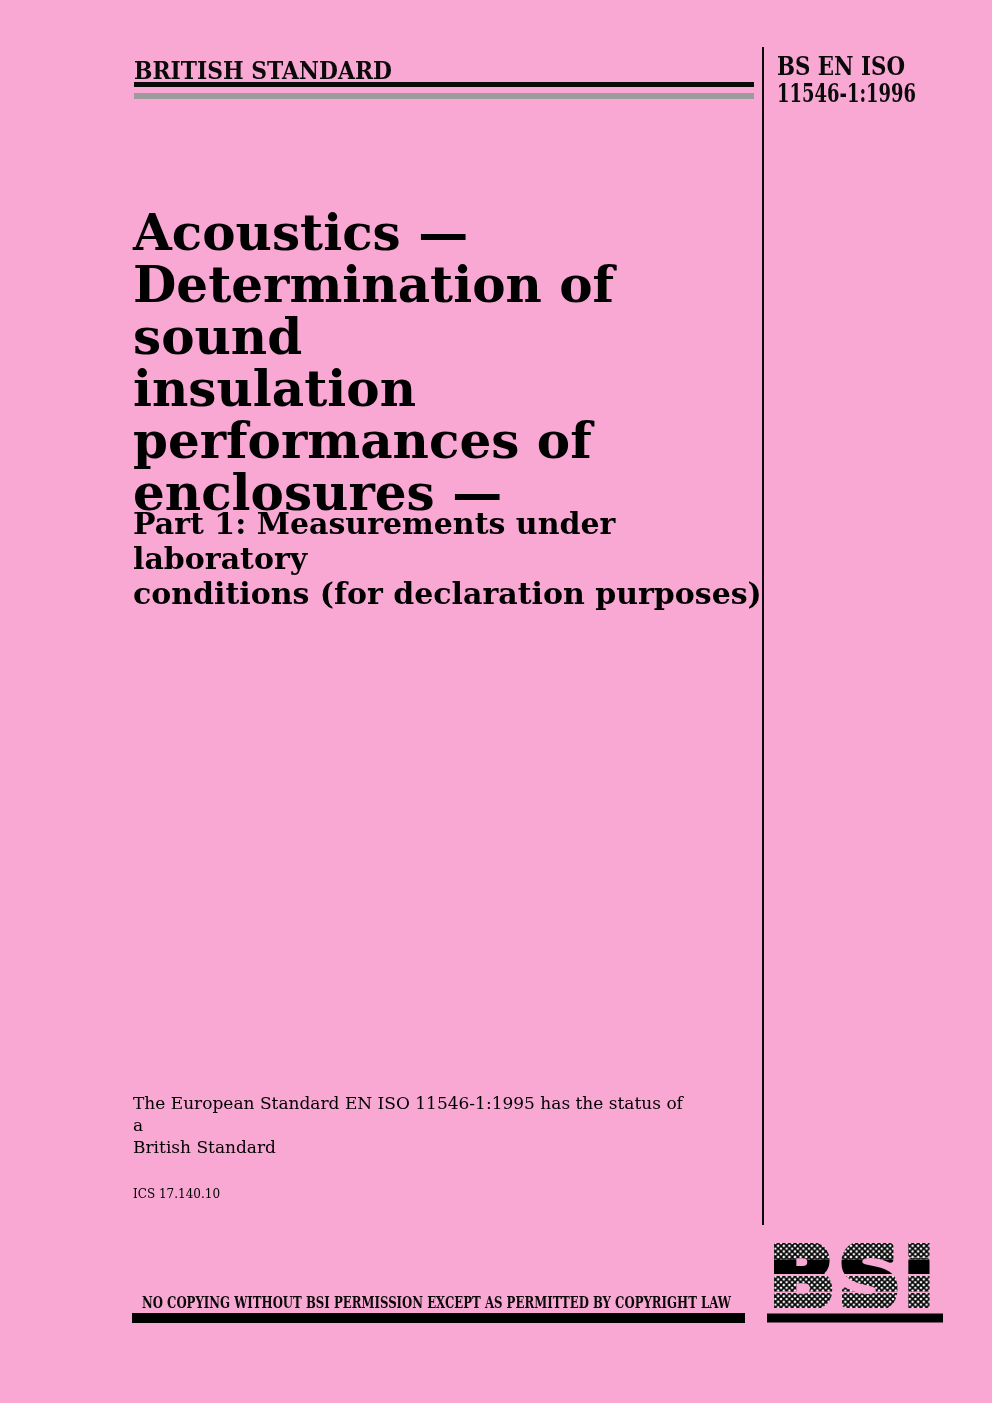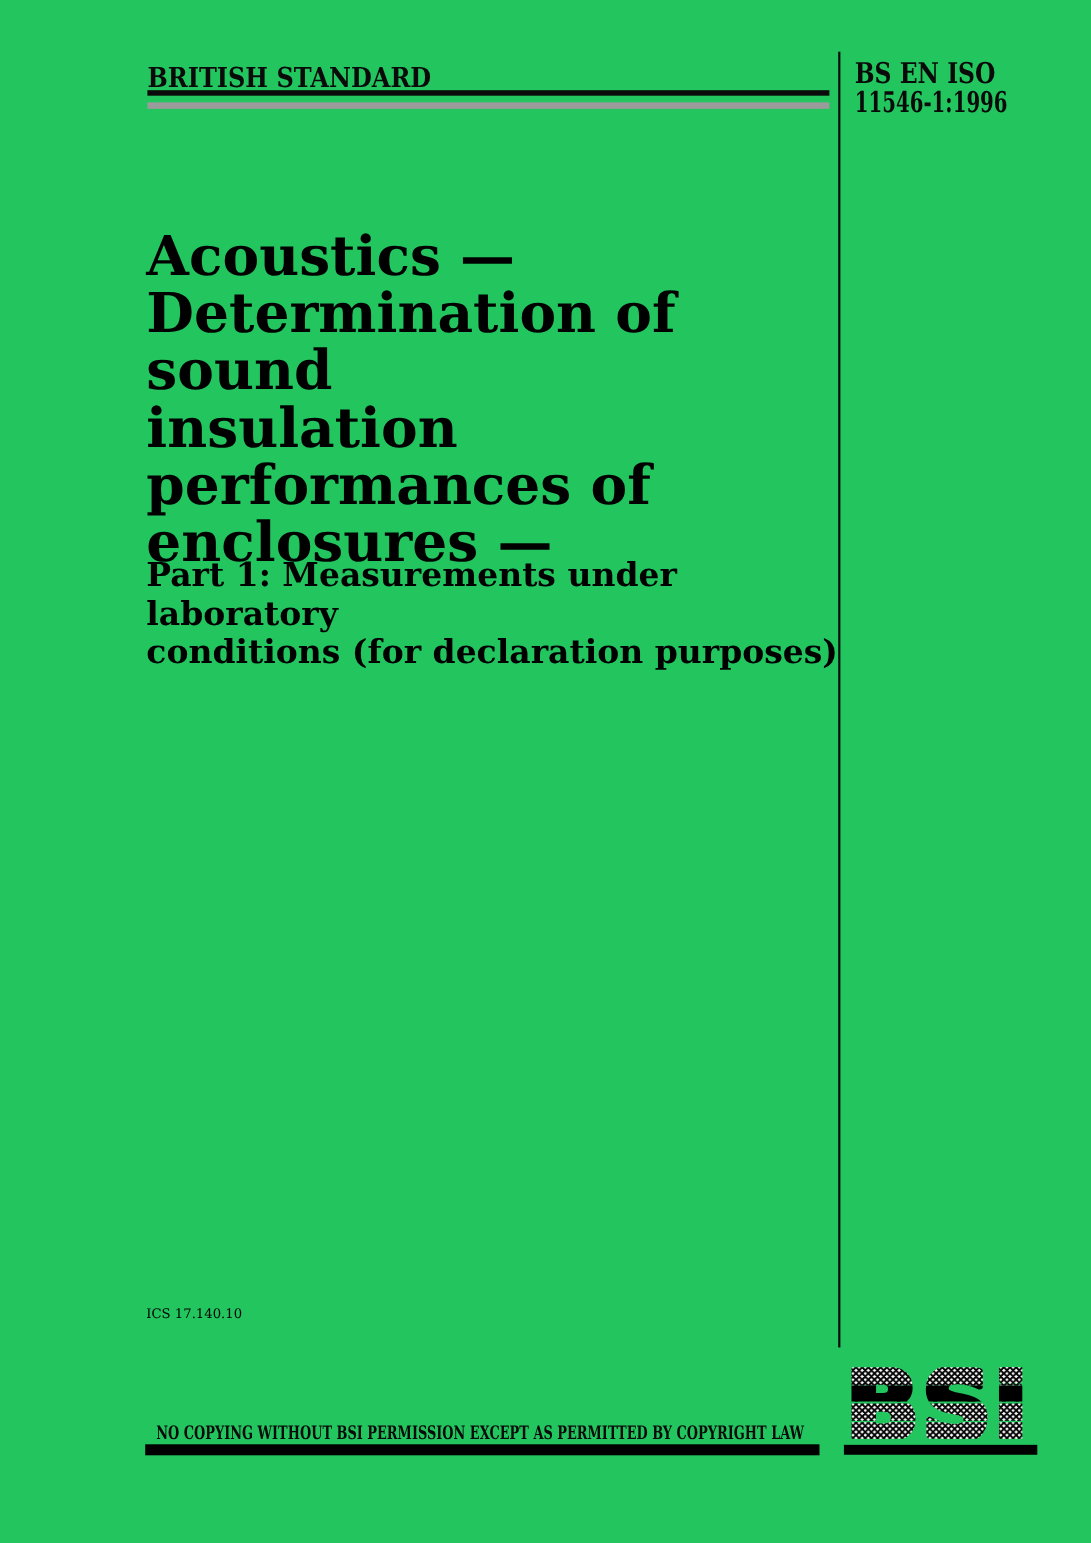--- a/index.html
+++ b/index.html
@@ -1,21 +1,21 @@
 <!DOCTYPE html>
 <html><head>
 <meta charset="utf-8">
 <style>
   html, body { margin: 0; padding: 0; background: #e8e8e8; }
   .page {
     position: relative;
     width: 992px;
     height: 1403px;
     margin: 0 auto;
-    background: #22c55e;
+    background: #f9a8d4;
     font-family: "DejaVu Serif", "Liberation Serif", serif;
     color: #000;
     overflow: hidden;
   }
   .abs { position: absolute; }
 
   
   .rule-black { left: 134px; top: 82px; width: 620px; height: 5px; background: #0a0a0a; }
   .rule-gray  { left: 134px; top: 93px; width: 620px; height: 6px; background: #9b9b9b; }
 
@@ -67,20 +67,22 @@
   </svg>
 
   <div class="abs title">Acoustics —
 Determination of sound
 insulation
 performances of
 enclosures —</div>
   <div class="abs subtitle">Part 1: Measurements under laboratory
 conditions (for declaration purposes)</div>
 
+  <div class="abs status-note">The European Standard EN ISO 11546-1:1995 has the status of a
+British Standard</div>
 
   <div class="abs ics">ICS 17.140.10</div>
 
   <svg class="abs" style="left:142px; top:1290px;" width="605" height="22">
     <text x="0" y="18" font-size="17" font-weight="bold" textLength="589" lengthAdjust="spacingAndGlyphs" fill="#0a0a0a">NO COPYING WITHOUT BSI PERMISSION EXCEPT AS PERMITTED BY COPYRIGHT LAW</text>
   </svg>
   <div class="abs footer-bar-left"></div>
 
   <svg class="abs" style="left:767px; top:1243px;" width="178" height="80" viewBox="0 0 178 80">
     <defs>

